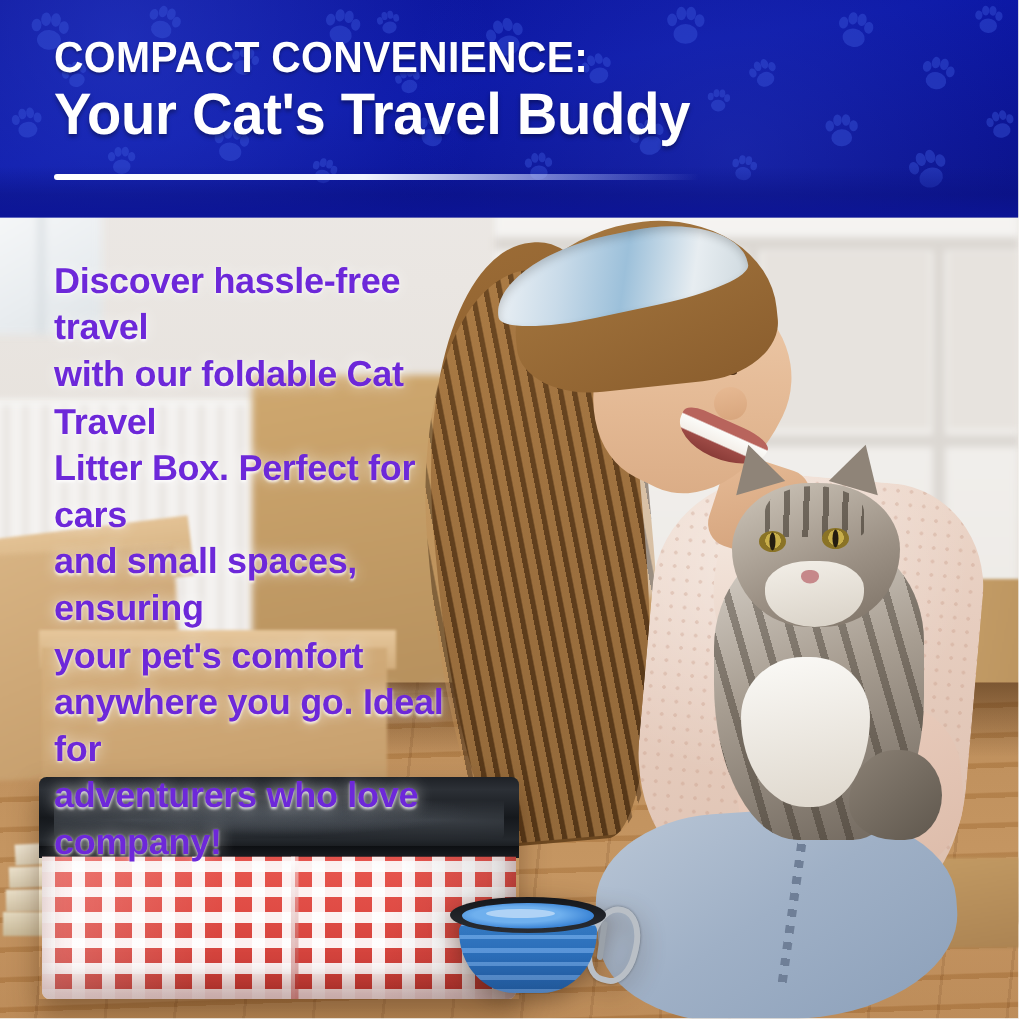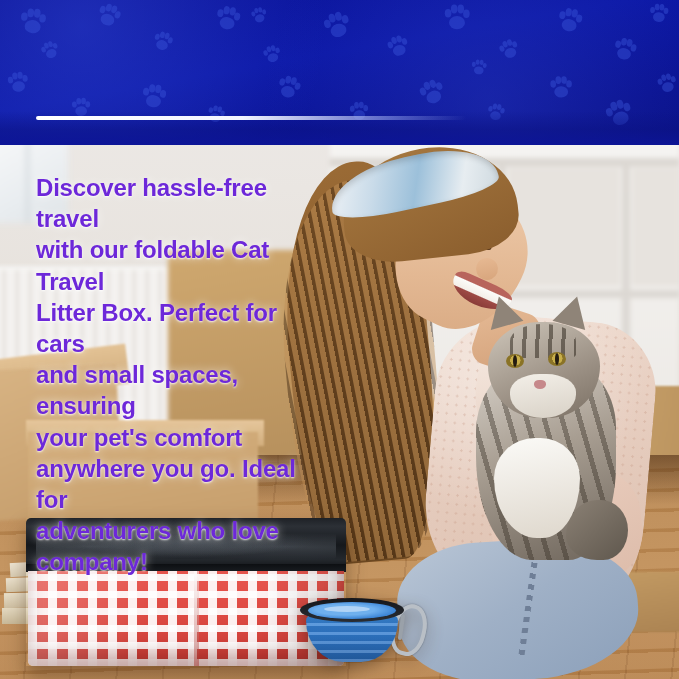--- a/index.html
+++ b/index.html
@@ -714,20 +714,24 @@
         </svg>
         <svg width="18" height="18" viewBox="0 0 64 64" class="paw" style="position: absolute; left: 470px; top: 58px; transform: rotate(4deg);">
           <ellipse cx="32" cy="44" rx="17" ry="14" fill="#3c58dd"></ellipse>
           <ellipse cx="13" cy="24" rx="7" ry="9" fill="#3c58dd"></ellipse>
           <ellipse cx="26" cy="15" rx="7" ry="9.5" fill="#3c58dd"></ellipse>
           <ellipse cx="40" cy="15" rx="7" ry="9.5" fill="#3c58dd"></ellipse>
           <ellipse cx="52" cy="25" rx="7" ry="9" fill="#3c58dd"></ellipse>
         </svg>
       </div>
     <div class="hdr-fade"></div>
+    <div class="hdr-inner">
+      <div class="title-top">COMPACT CONVENIENCE:</div>
+      <div class="title-main">Your Cat's Travel Buddy</div>
+    </div>
     <div class="title-rule"></div>
   </div>
 
   <div class="copy">Discover hassle-free travel
 with our foldable Cat Travel
 Litter Box. Perfect for cars
 and small spaces, ensuring
 your pet's comfort
 anywhere you go. Ideal for
 adventurers who love

